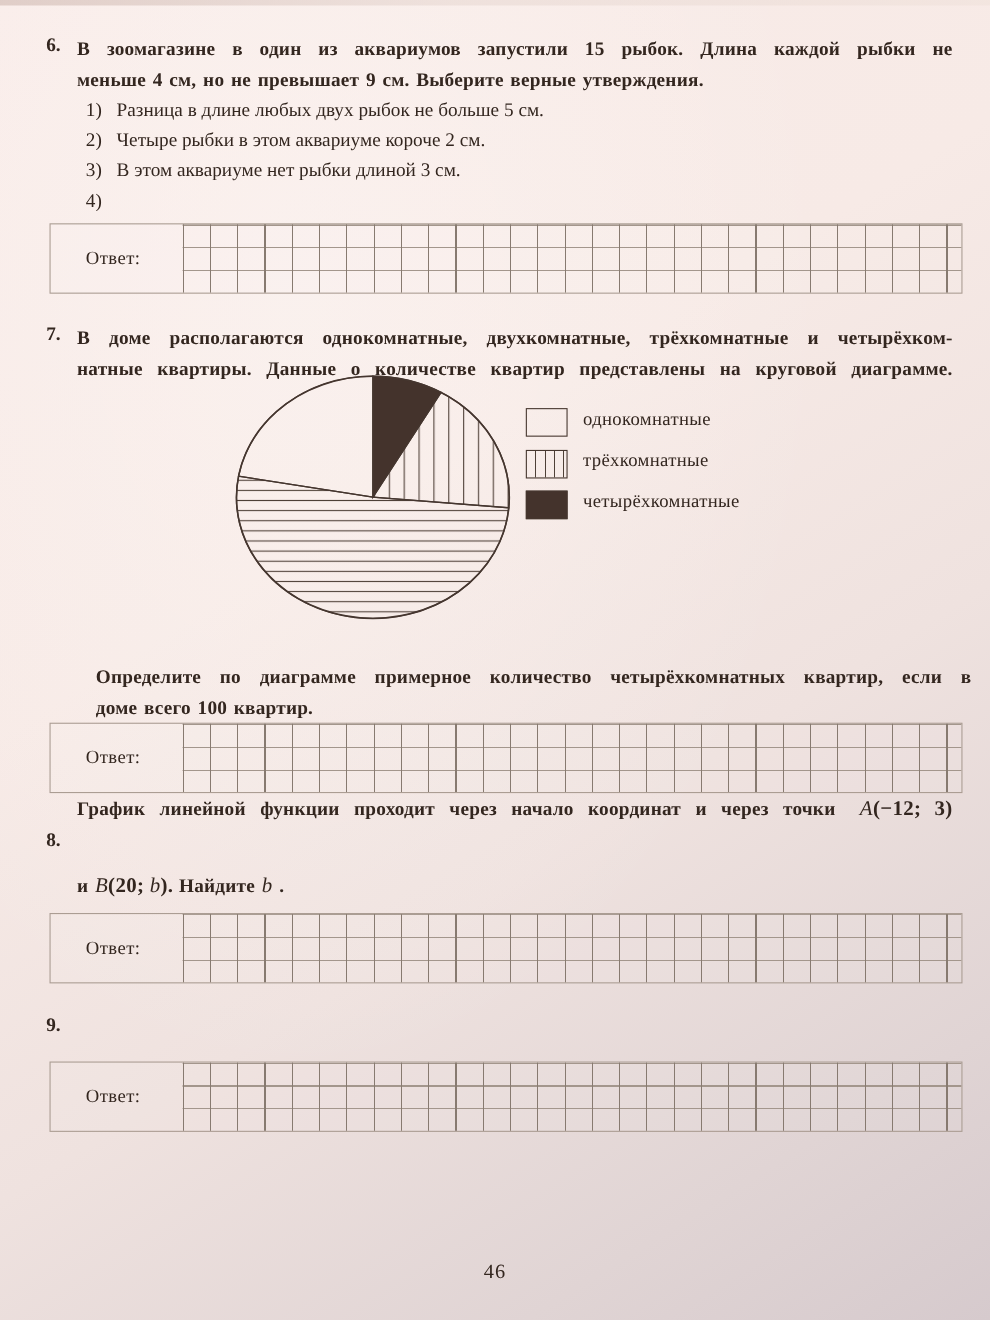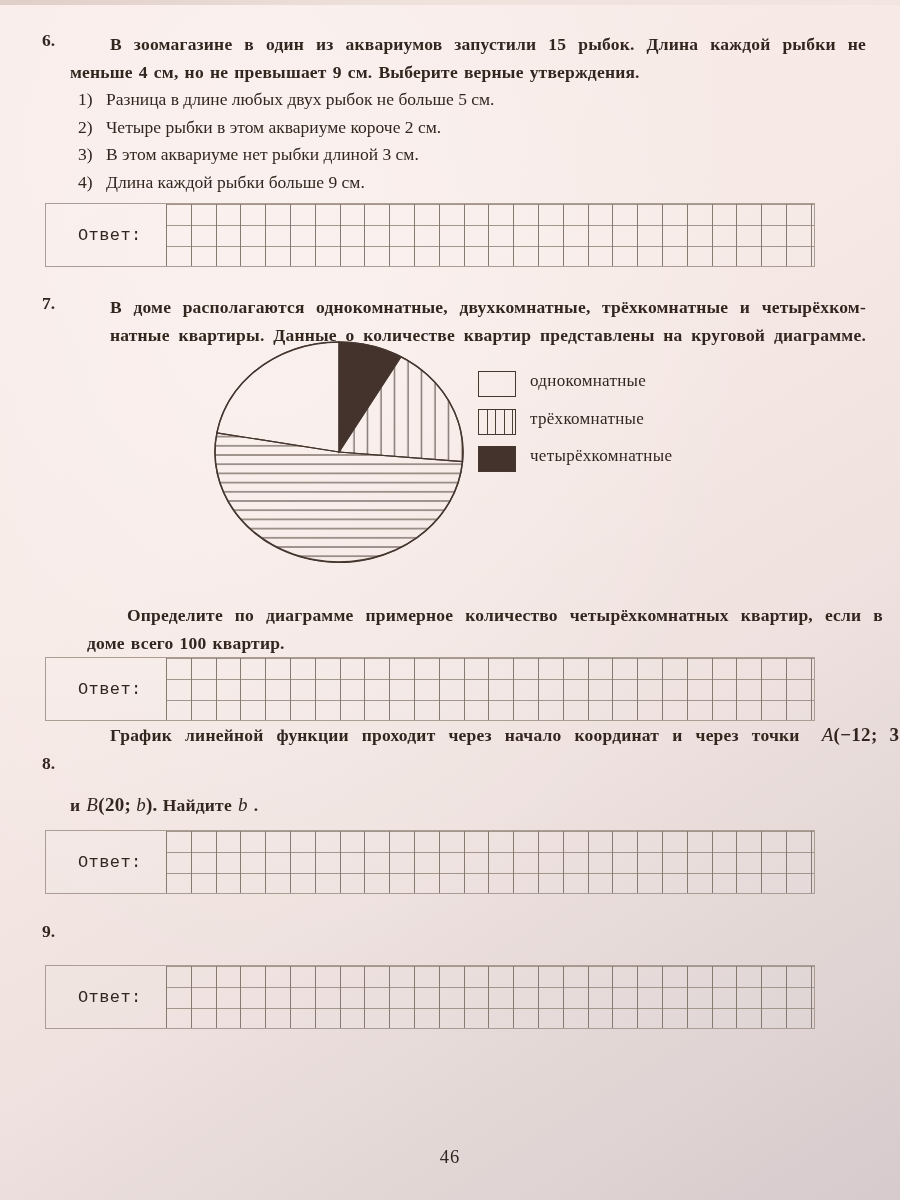--- a/index.html
+++ b/index.html
@@ -12,30 +12,29 @@
       radial-gradient(ellipse at 30% 22%, rgba(255,252,250,0.35), rgba(255,255,255,0) 55%),
       linear-gradient(148deg,#f9ece9 0%,#f7eae6 38%,#efe2df 62%,#e0d4d4 85%,#d6cacd 100%);
     overflow:hidden;
   }
   .top-edge{position:absolute;top:0;left:0;right:0;height:5px;
     background:linear-gradient(to right,#cbb3ab,#e6d6d0 45%,#efe1da);opacity:.55;}
   .abs{position:absolute;}
   .pnum{font-weight:700;font-size:17.5px;}
   .stmt{font-size:17.5px;font-weight:700;line-height:28px;letter-spacing:.2px;word-spacing:1.5px;}
   .stmt .ln{white-space:nowrap;}
-  .jline{white-space:normal !important;text-align:justify;text-align-last:justify;margin-left:40px;}
+  .jline{white-space:normal !important;text-align:justify;text-align-last:justify;}
   .items{font-size:17.5px;line-height:27.5px;}
   .item{display:flex;}
   .item .inum{width:28px;flex:0 0 28px;}
   .answer-box{
-    position:absolute;left:45px;width:770px;
+    position:absolute;left:45px;width:830px;
     border:1px solid #ab9d93;
     display:flex;box-sizing:border-box;
     background:rgba(255,255,255,0.06);
-    font-family:Liberation Mono, monospace;
   }
   .answer-label{
     width:120px;flex:0 0 120px;display:flex;align-items:center;
     padding-left:32px;box-sizing:border-box;
     font-size:17px;letter-spacing:.4px;
   }
   .answer-grid{
     flex:1;
     background-image:
       repeating-linear-gradient(to right,#877a70 0 1px,transparent 1px 24.8px),
@@ -74,21 +73,20 @@
     <div class="item">
       <span class="inum">2)</span>
       <span>Четыре рыбки в этом аквариуме короче 2 см.</span>
     </div>
     <div class="item">
       <span class="inum">3)</span>
       <span>В этом аквариуме нет рыбки длиной 3 см.</span>
     </div>
     <div class="item">
       <span class="inum">4)</span>
-      <span>Длина каждой рыбки больше 9 см.</span>
     </div>
   </div>
   <div class="answer-box" style="top:203px;height:64px;">
     <div class="answer-label">Ответ:</div>
     <div class="answer-grid"></div>
   </div>
 
   <span class="abs pnum" style="left:42px;top:293px;">7.</span>
   <div class="abs stmt" style="left:70px;top:293px;width:796px;">
     <div class="ln jline">В доме располагаются однокомнатные, двухкомнатные, трёхкомнатные и четырёхком-</div>

